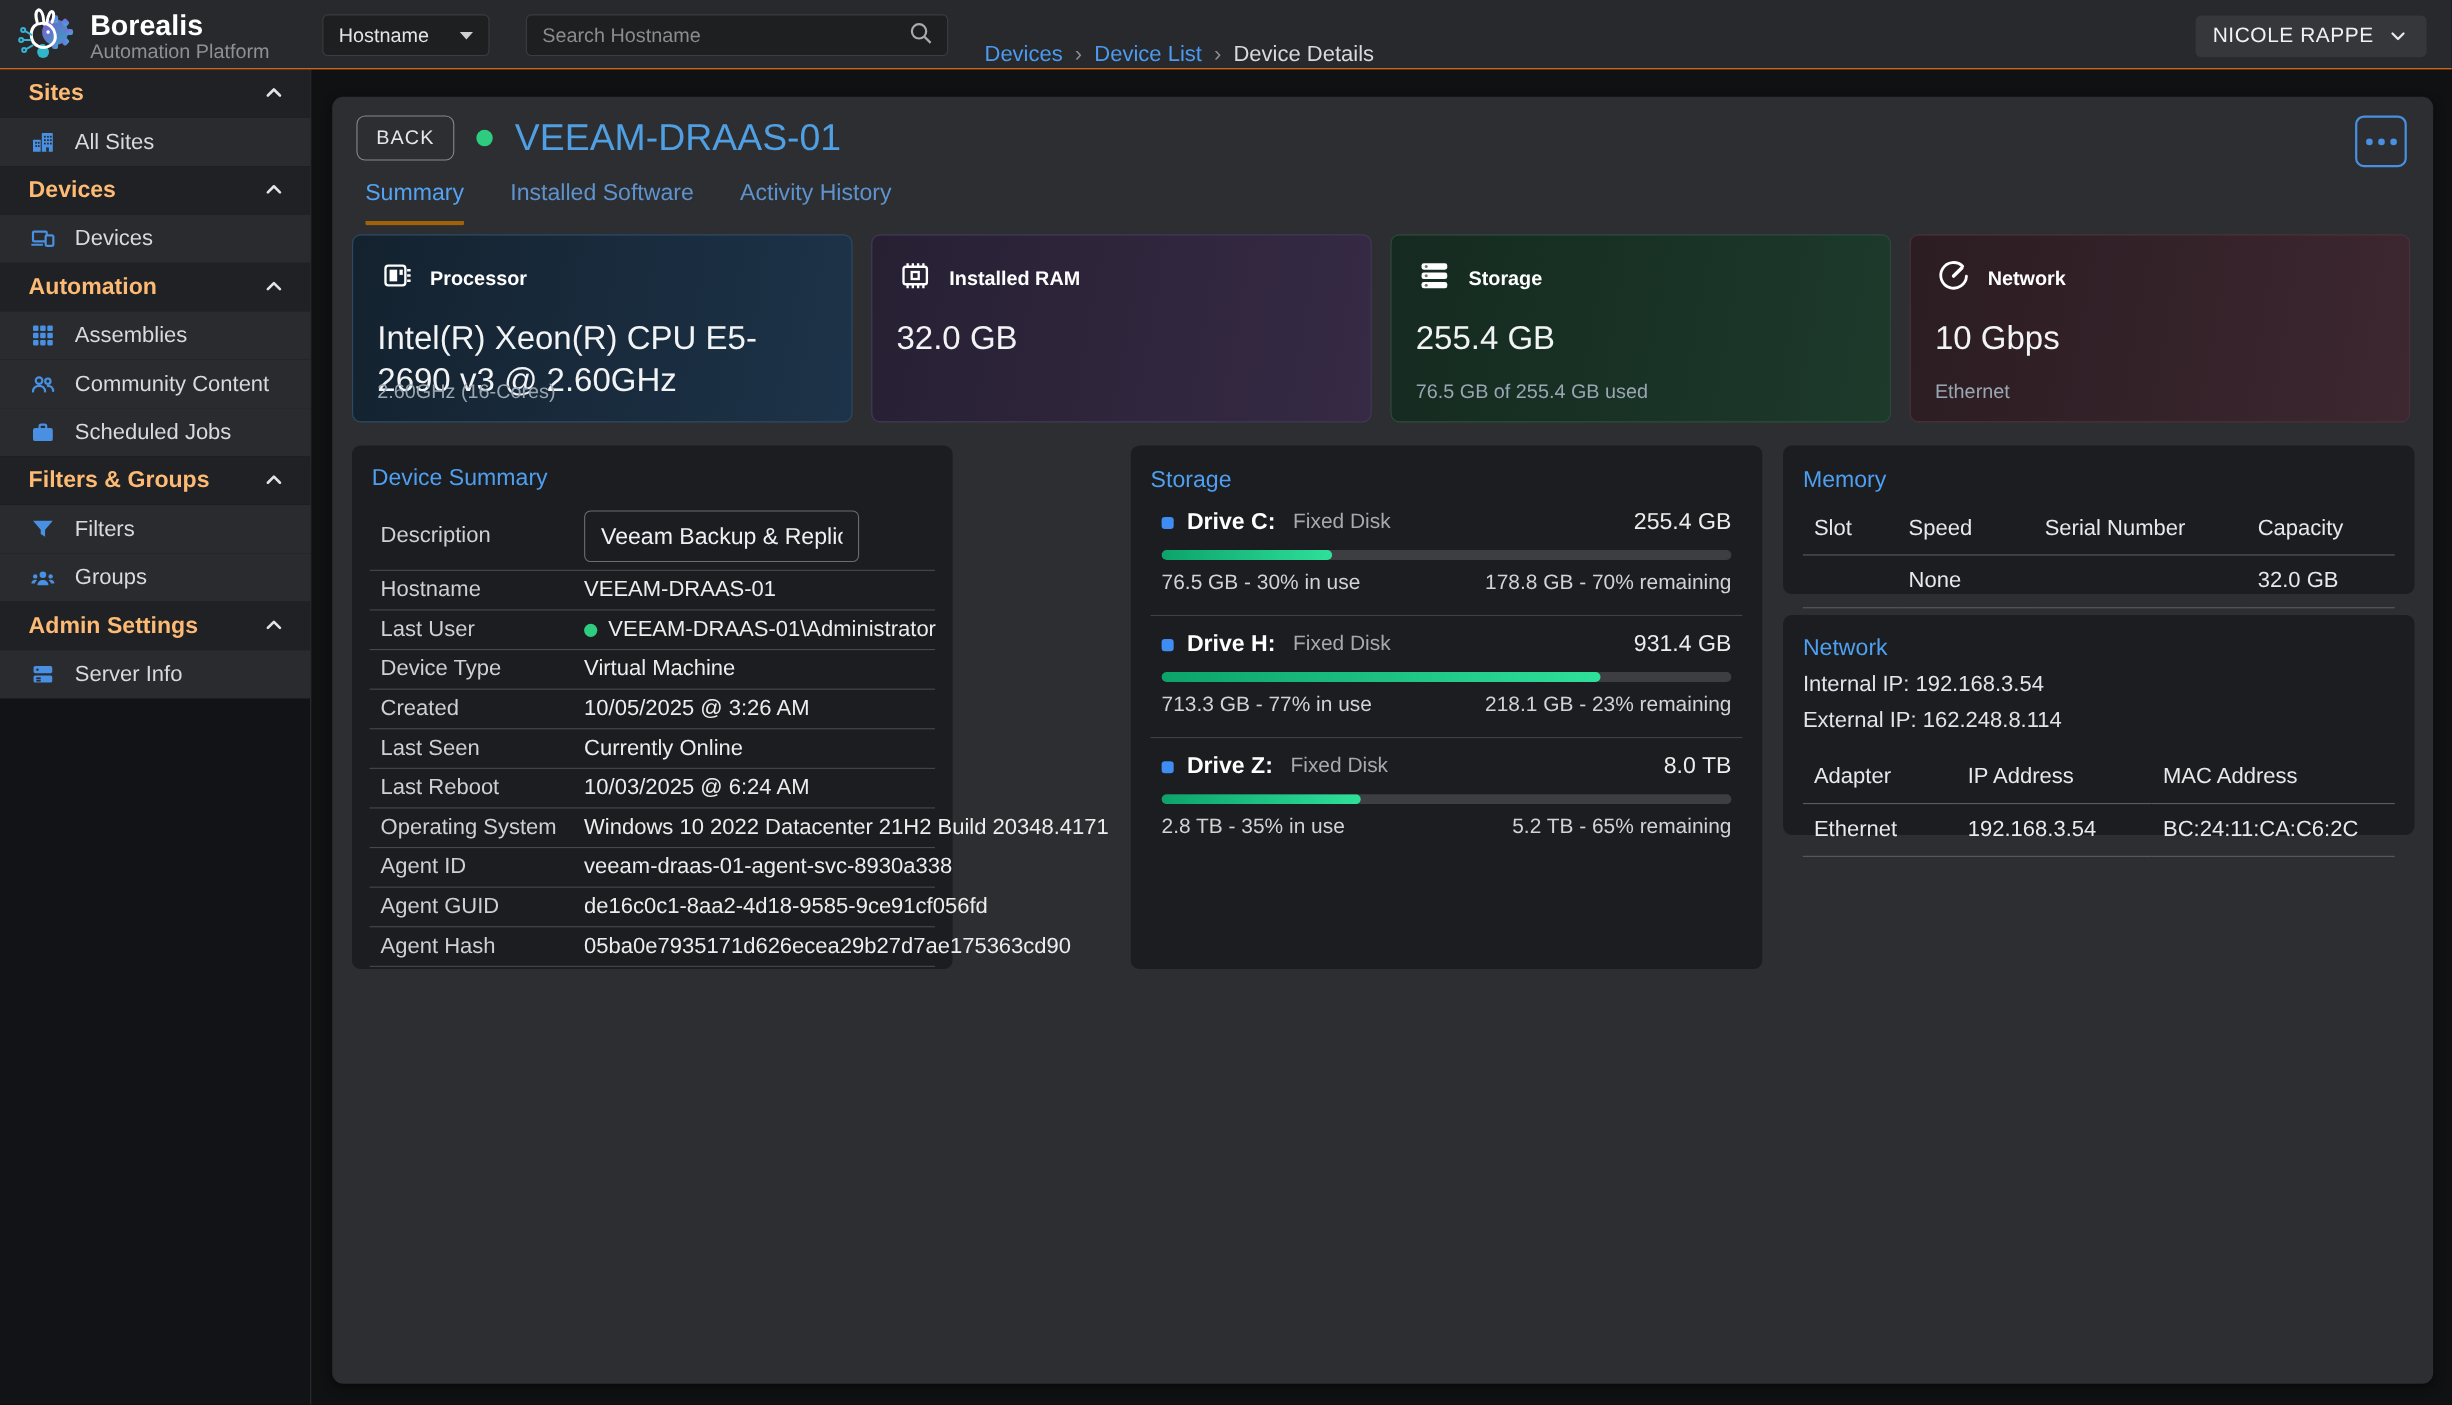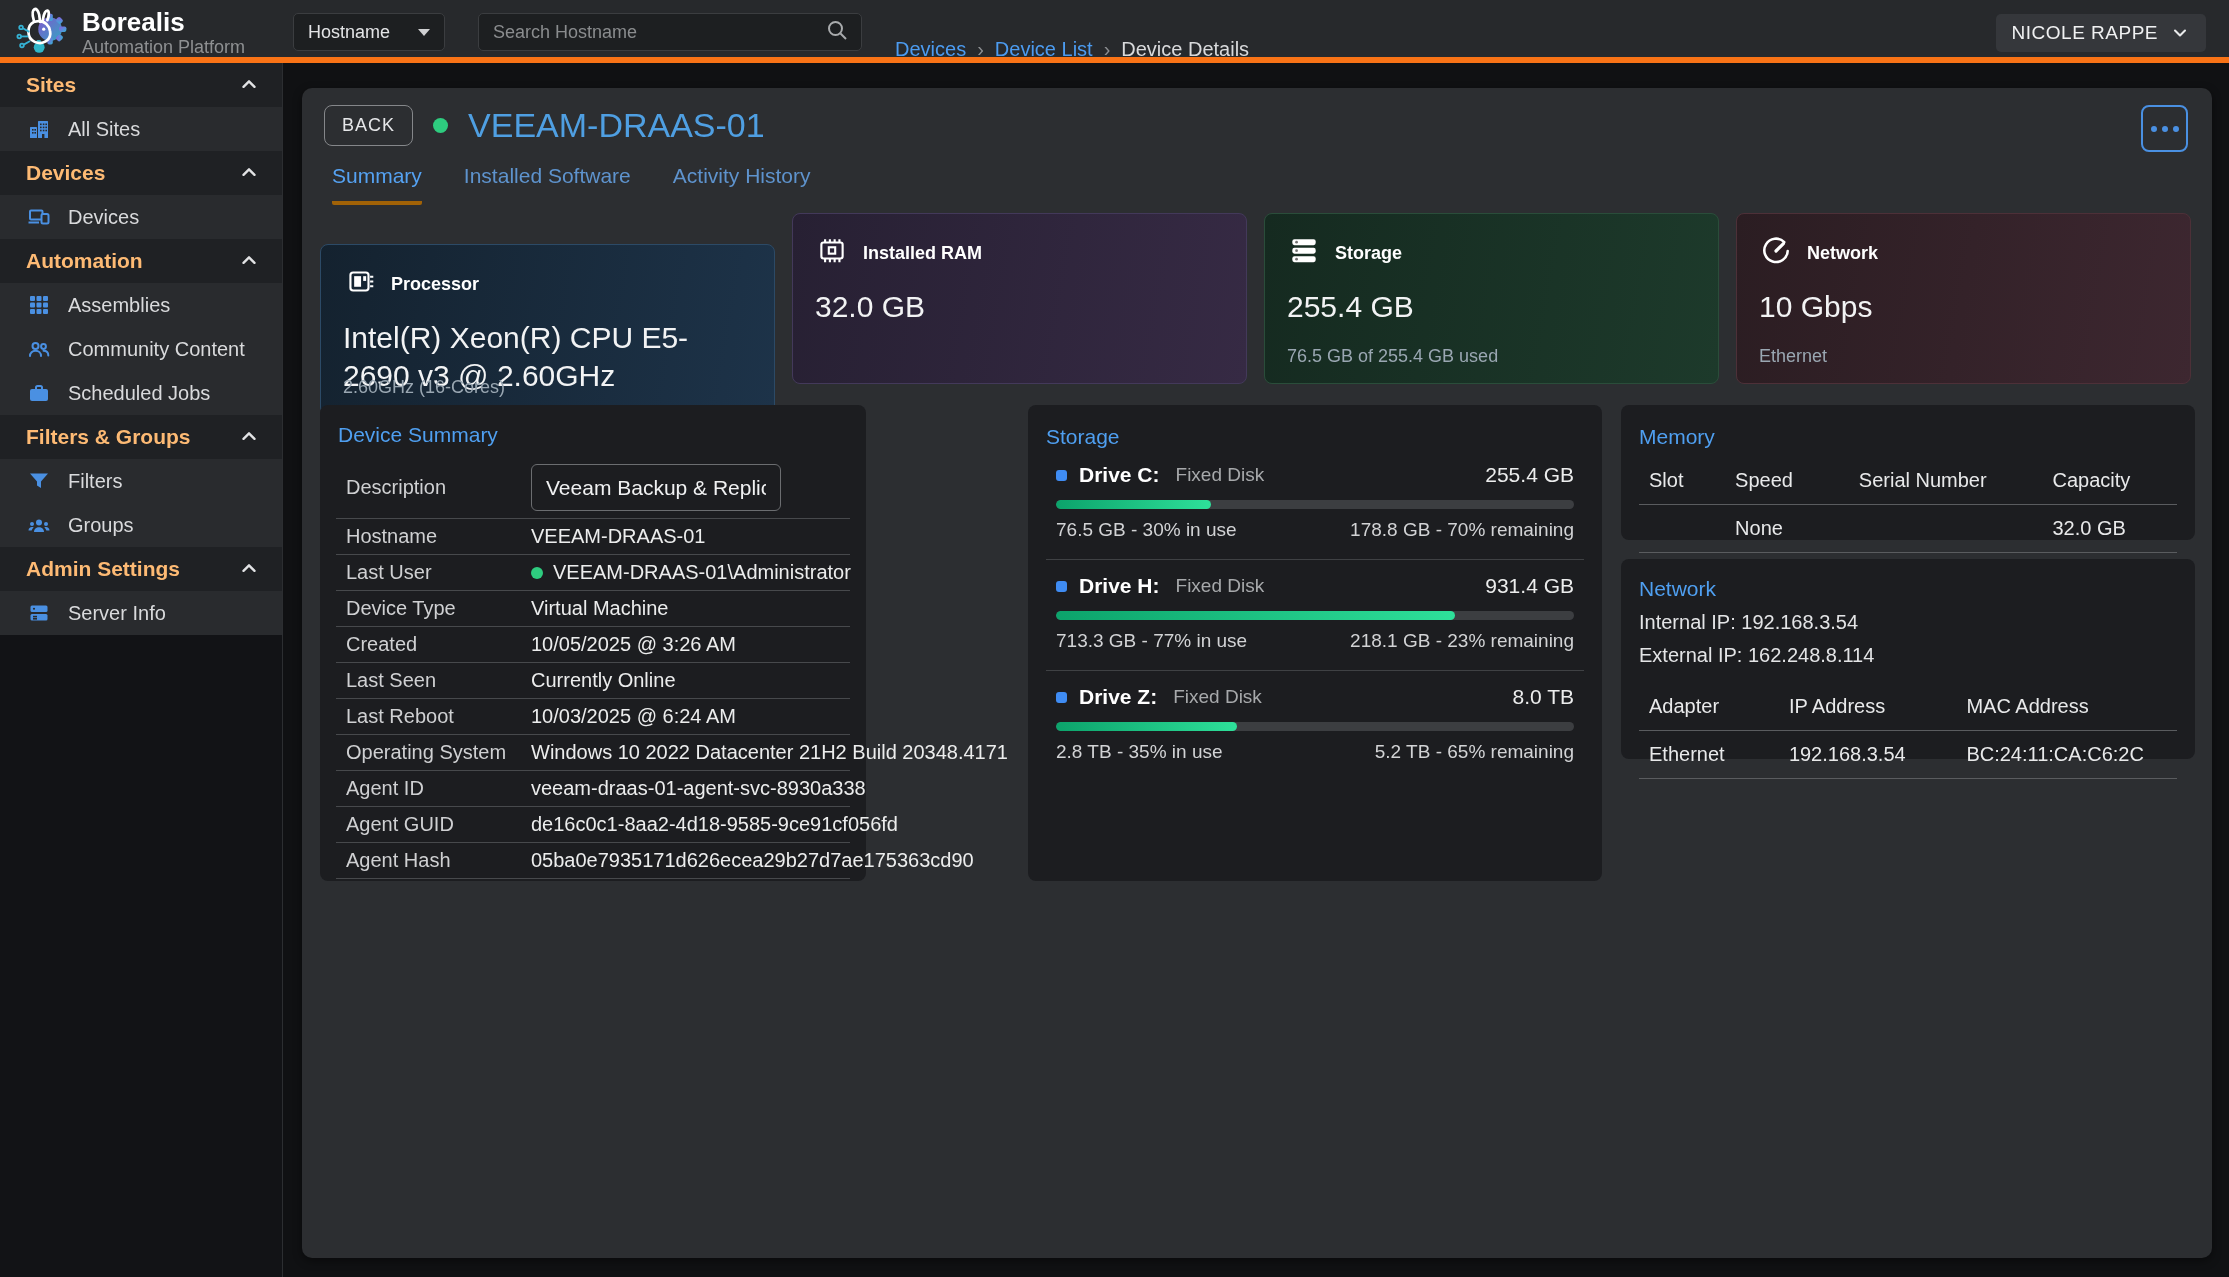--- a/index.html
+++ b/index.html
@@ -2,21 +2,21 @@
 <html><head>
 <meta charset="utf-8">
 <style>
   * { margin:0; padding:0; box-sizing:border-box; }
   html,body { background:#0c0d0e; }
   .app {
     position:relative; width:2229px; height:1277px; overflow:hidden;
     background:#101113; font-family:"Liberation Sans", sans-serif; color:#e8e9ea;
   }
   
-  .topbar { position:absolute; left:0; top:0; width:2229px; height:63px; background:#27292c; border-bottom:6px solid #f97316; z-index:5; }
+  .topbar { position:absolute; left:0; top:0; width:2229px; height:63px; background:#27292c; border-bottom:1px solid #f97316; z-index:5; }
   .brand { position:absolute; left:12px; top:2px; display:flex; align-items:center; gap:12px; }
   .brand-name { font-size:26px; font-weight:bold; color:#fff; line-height:1.1; }
   .brand-sub { font-size:18px; color:#8e9092; }
   .filter-select { position:absolute; left:293px; top:13px; width:152px; height:38px; background:#1d1f21; border:1px solid #3b3d40; border-radius:5px; display:flex; align-items:center; justify-content:space-between; padding:0 14px; cursor:pointer; }
   .filter-select .val { font-size:18px; color:#e3e4e6; }
   .caret-down { width:0; height:0; border-left:6px solid transparent; border-right:6px solid transparent; border-top:7px solid #cfd0d2; }
   .search-box { position:absolute; left:478px; top:13px; width:384px; height:38px; background:#1d1f21; border:1px solid #3b3d40; border-radius:5px; display:flex; align-items:center; }
   .search-box input { flex:1; background:transparent; border:none; outline:none; color:#d8d9db; font-size:18px; padding:0 14px; font-family:"Liberation Sans",sans-serif; }
   .search-box input::placeholder { color:#8a8c8e; }
   .search-icon { margin-right:12px; flex:0 0 auto; }
@@ -40,21 +40,21 @@
   .status-dot { width:15px; height:15px; border-radius:50%; background:#2ecc7f; }
   .device-title { font-size:34px; color:#4f9fe2; }
   .more-btn { position:absolute; right:24px; top:17px; width:47px; height:47px; border:2px solid #4a90e2; border-radius:8px; background:transparent; display:flex; align-items:center; justify-content:center; gap:5px; cursor:pointer; }
   .more-btn i { width:6px; height:6px; border-radius:50%; background:#4a90e2; }
   .tabs { position:absolute; left:30px; top:76px; display:flex; gap:42px; }
   .tab { font-size:21px; color:#5e93cd; padding-bottom:13px; cursor:pointer; }
   .tab.active { color:#55a2f2; border-bottom:4px solid #a16207; border-radius:2px; }
   
   .cards { position:absolute; left:18px; top:125px; display:flex; gap:17px; }
   .card { width:455px; height:171px; border-radius:8px; padding:20px 22px; position:relative; }
-  .card.c-processor { background:linear-gradient(100deg,#14222f,#1d3349); border:1px solid #2c4a66;margin-top:31px; }
+  .card.c-processor { background:linear-gradient(100deg,#14222f,#1d3349); border:1px solid #2c4a66; }
   .card.c-ram { background:linear-gradient(100deg,#272033,#362a44); border:1px solid #43395a; }
   .card.c-storage { background:linear-gradient(100deg,#152a20,#1d3a2b); border:1px solid #2a4d3a; }
   .card.c-network { background:linear-gradient(100deg,#2b1d22,#3d2730); border:1px solid #4d3038; }
   .card-head { display:flex; align-items:center; gap:14px; }
   .card-label { font-size:18px; font-weight:bold; color:#fff; }
   .card-value { font-size:30px; color:#f2f3f4; margin-top:16px; line-height:1.25; max-width:412px; }
   .card-sub { position:absolute; left:22px; bottom:16px; font-size:18px; color:#9aa7b2; }
   
   .sub-panel { position:absolute; background:#1c1d20; border-radius:8px; }
   .panel-title { font-size:21px; color:#4f9ff0; }

